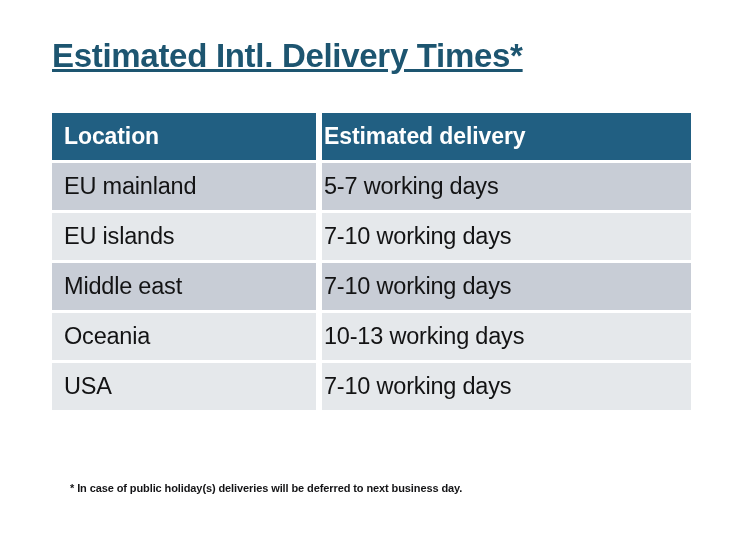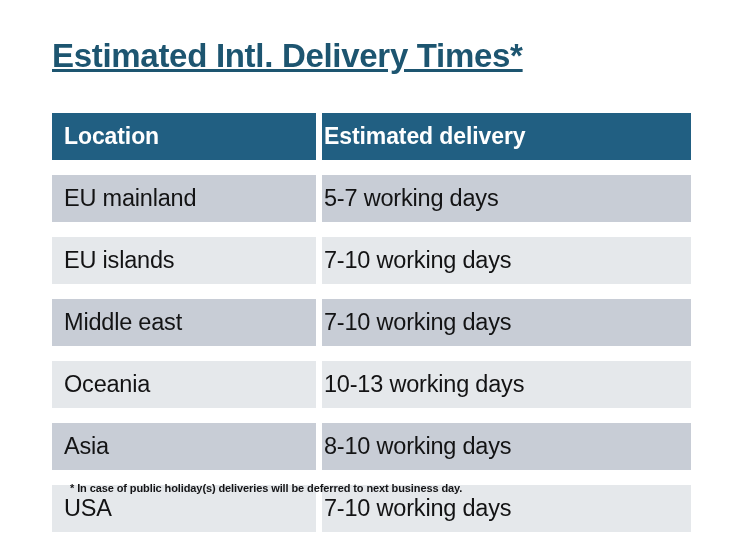--- a/index.html
+++ b/index.html
@@ -45,21 +45,21 @@
     top: 113px;
     width: 639px;
     border-collapse: separate;
     border-spacing: 0;
   }
 
   .row {
     display: flex;
     width: 100%;
     column-gap: 6px;
-    margin-bottom: 15px;
+    margin-bottom: 3px;
   }
   .row:last-child { margin-bottom: 0; }
 
   .cell {
     box-sizing: border-box;
     display: flex;
     align-items: center;
   }
 
   .col-location {
@@ -133,24 +133,20 @@
     <div class="row body-row shade-dark">
       <div class="cell col-location">Middle east</div>
       <div class="cell col-delivery">7-10 working days</div>
     </div>
 
     <div class="row body-row shade-light">
       <div class="cell col-location">Oceania</div>
       <div class="cell col-delivery">10-13 working days</div>
     </div>
 
-    <div class="row body-row shade-dark">
-      <div class="cell col-location">Asia</div>
-      <div class="cell col-delivery">8-10 working days</div>
-    </div>
 
     <div class="row body-row shade-light">
       <div class="cell col-location">USA</div>
       <div class="cell col-delivery">7-10 working days</div>
     </div>
 
   </div>
 
   <div class="footnote">* In case of public holiday(s) deliveries will be deferred to next business day.</div>
 

